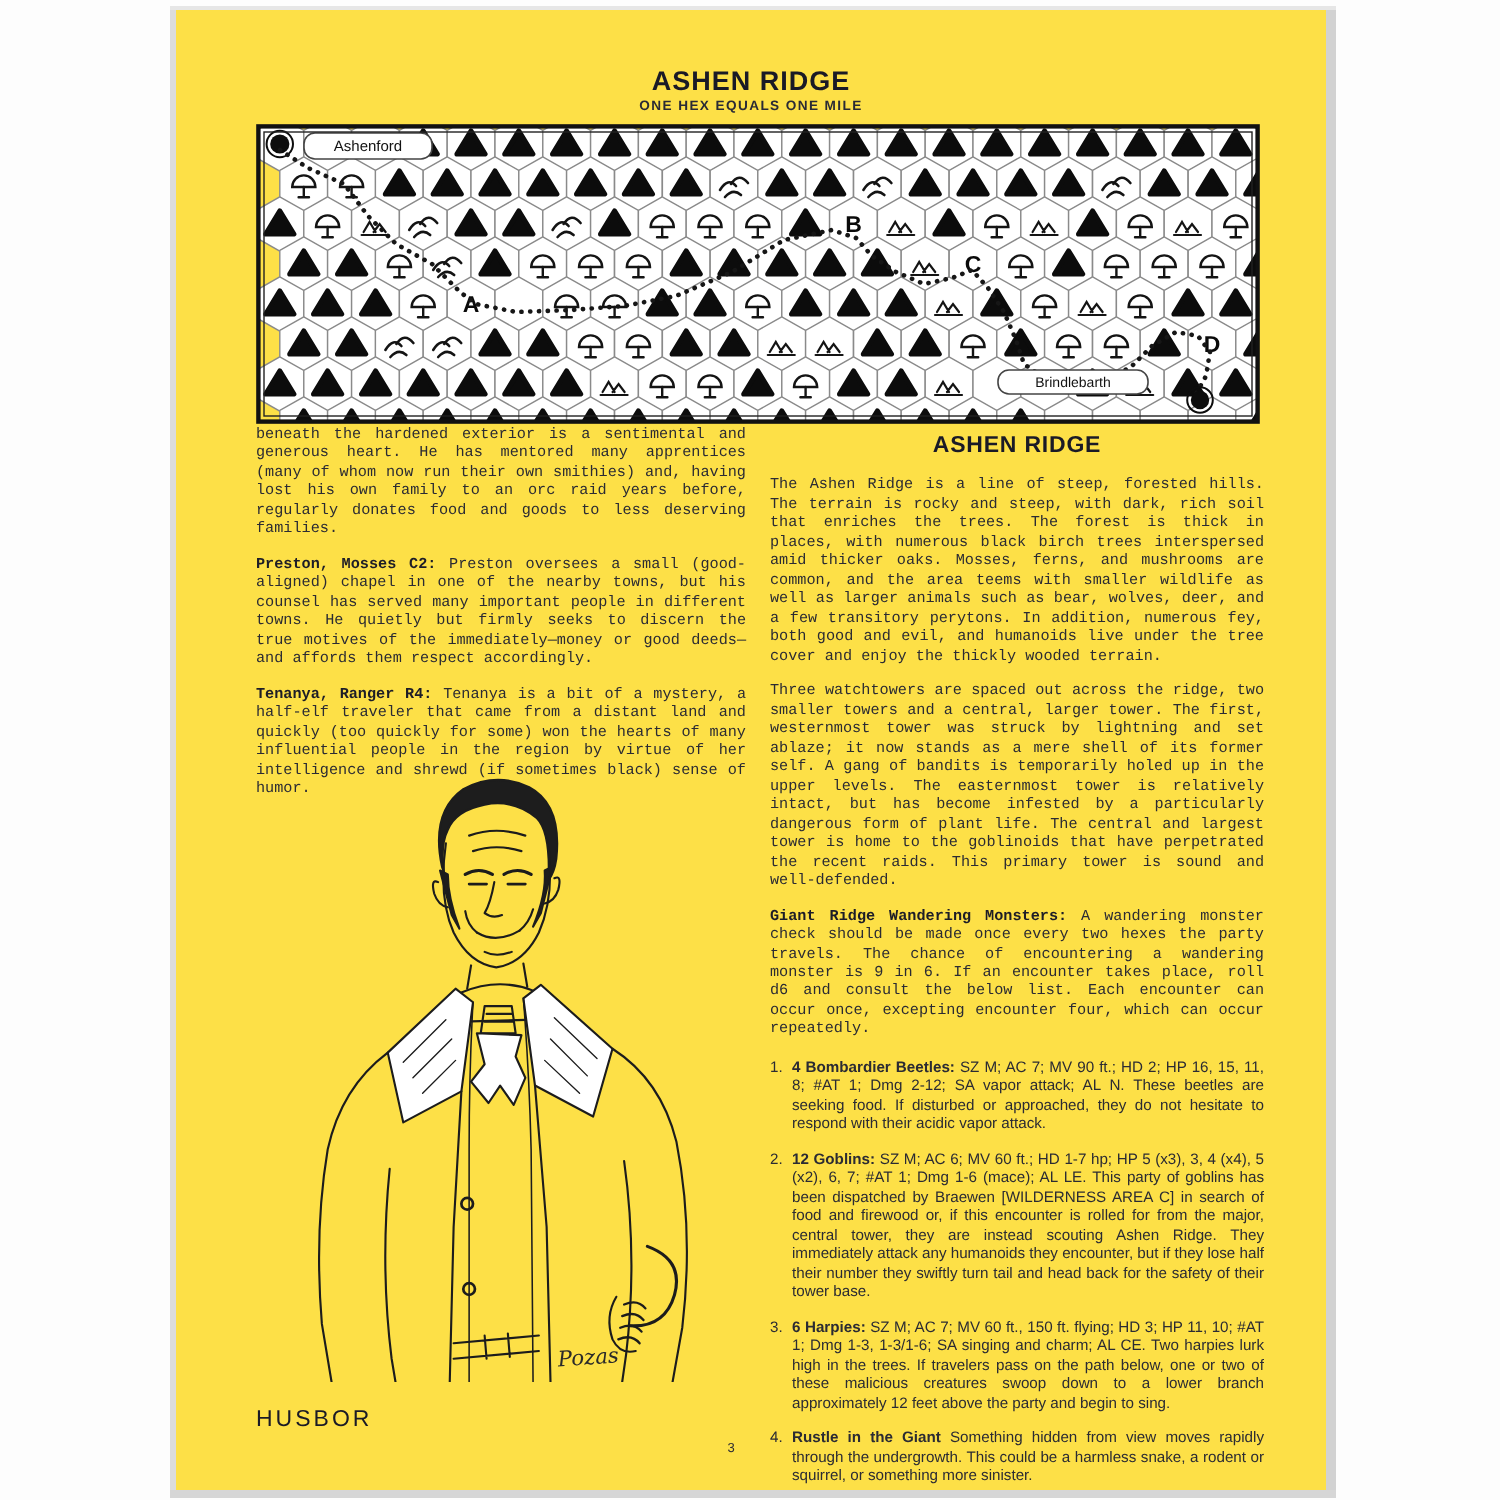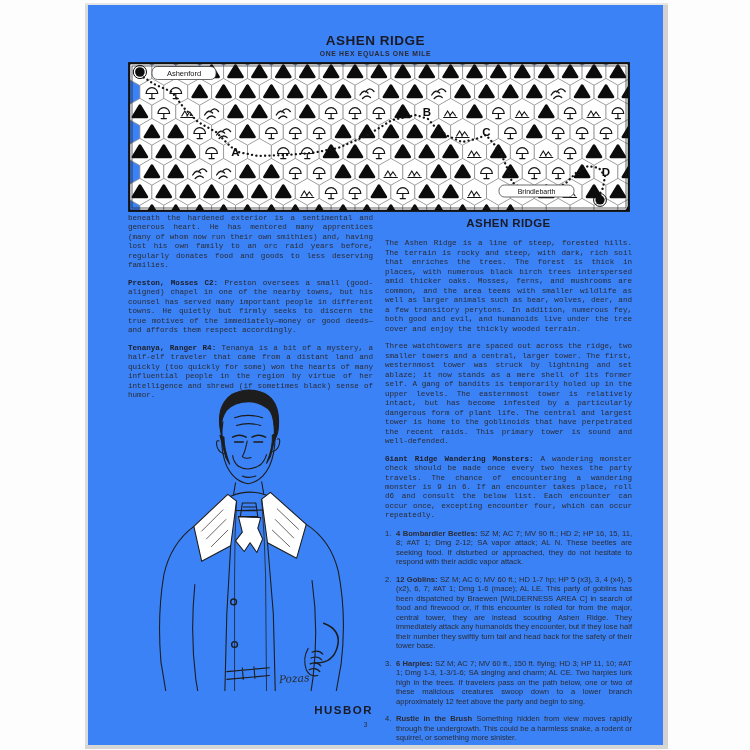--- a/index.html
+++ b/index.html
@@ -8,21 +8,21 @@
     background:#fdfdfd;
     font-family:"Liberation Sans",sans-serif;
     color:#26262e;
     overflow:hidden;
   }
   .edge{position:absolute;background:#d8d8d8;}
   #edge-left{left:85px;top:3px;width:3px;height:742px;background:#dcdcdc;}
   #edge-right{left:663px;top:3px;width:5px;height:742px;background:#d2d2d2;}
   #edge-top{left:85px;top:3px;width:583px;height:2px;background:#e6e6e6;}
   #edge-bottom{left:85px;top:745px;width:583px;height:4px;background:#d6d6d6;}
-  .page{position:absolute;left:88px;top:5px;width:575px;height:740px;background:#3b82f6;}
+  .page{position:absolute;left:88px;top:5px;width:575px;height:740px;background:#fde047;}
 
   .doc-title{
     position:absolute;top:28px;left:0;width:100%;text-align:center;
     font-weight:bold;font-size:13.5px;letter-spacing:.5px;color:#1a1a26;
   }
   .doc-subtitle{
     position:absolute;top:45px;left:0;width:100%;text-align:center;
     font-weight:bold;font-size:6.8px;letter-spacing:.7px;color:#2a2a35;
   }
   #hexmap{position:absolute;left:40px;top:57px;}
@@ -34,22 +34,22 @@
   .body-p b{color:#1d1d27;}
   .col-heading{
     font-weight:bold;font-size:11.5px;text-align:center;
     letter-spacing:.4px;color:#1a1a26;margin:2px 0 9px 0;
   }
   .enc{position:relative;padding-left:11px;margin:0 0 8px 0;}
   .enc .num{position:absolute;left:0;top:0;}
 
   #portrait{position:absolute;left:42px;top:376px;}
   .caption{
-    position:absolute;left:40px;top:699px;width:245px;text-align:right;
-    font-weight:bold;font-size:11.5px;letter-spacing:1.5px;color:#1a1a26;
+    position:absolute;left:40px;top:699px;width:245px;text-align:left;
+    font-weight:normal;font-size:11.5px;letter-spacing:1.5px;color:#1a1a26;
   }
   .page-num{
     position:absolute;left:0;top:716px;width:555px;text-align:center;
     font-size:6.5px;color:#2b2b33;
   }
 </style>
 </head>
 <body>
 
 <div id="edge-left" class="edge"></div>
@@ -781,21 +781,21 @@
     <div class="col-heading">ASHEN RIDGE</div>
     <div id="right-paras">
         <p class="body-p"><span>The Ashen Ridge is a line of steep, forested hills. The terrain is rocky and steep, with dark, rich soil that enriches the trees. The forest is thick in places, with numerous black birch trees interspersed amid thicker oaks. Mosses, ferns, and mushrooms are common, and the area teems with smaller wildlife as well as larger animals such as bear, wolves, deer, and a few transitory perytons. In addition, numerous fey, both good and evil, and humanoids live under the tree cover and enjoy the thickly wooded terrain.</span></p>
         <p class="body-p"><span>Three watchtowers are spaced out across the ridge, two smaller towers and a central, larger tower. The first, westernmost tower was struck by lightning and set ablaze; it now stands as a mere shell of its former self. A gang of bandits is temporarily holed up in the upper levels. The easternmost tower is relatively intact, but has become infested by a particularly dangerous form of plant life. The central and largest tower is home to the goblinoids that have perpetrated the recent raids. This primary tower is sound and well-defended.</span></p>
         <p class="body-p"><b>Giant Ridge Wandering Monsters: </b><span>A wandering monster check should be made once every two hexes the party travels. The chance of encountering a wandering monster is 9 in 6. If an encounter takes place, roll d6 and consult the below list. Each encounter can occur once, excepting encounter four, which can occur repeatedly.</span></p>
       </div>
     <div id="encounters">
         <div class="enc"><span class="num">1.</span><b>4 Bombardier Beetles: </b><span>SZ M; AC 7; MV 90 ft.; HD 2; HP 16, 15, 11, 8; #AT 1; Dmg 2-12; SA vapor attack; AL N. These beetles are seeking food. If disturbed or approached, they do not hesitate to respond with their acidic vapor attack.</span></div>
         <div class="enc"><span class="num">2.</span><b>12 Goblins: </b><span>SZ M; AC 6; MV 60 ft.; HD 1-7 hp; HP 5 (x3), 3, 4 (x4), 5 (x2), 6, 7; #AT 1; Dmg 1-6 (mace); AL LE. This party of goblins has been dispatched by Braewen [WILDERNESS AREA C] in search of food and firewood or, if this encounter is rolled for from the major, central tower, they are instead scouting Ashen Ridge. They immediately attack any humanoids they encounter, but if they lose half their number they swiftly turn tail and head back for the safety of their tower base.</span></div>
         <div class="enc"><span class="num">3.</span><b>6 Harpies: </b><span>SZ M; AC 7; MV 60 ft., 150 ft. flying; HD 3; HP 11, 10; #AT 1; Dmg 1-3, 1-3/1-6; SA singing and charm; AL CE. Two harpies lurk high in the trees. If travelers pass on the path below, one or two of these malicious creatures swoop down to a lower branch approximately 12 feet above the party and begin to sing.</span></div>
-        <div class="enc"><span class="num">4.</span><b>Rustle in the Brush </b><span>Something hidden from view moves rapidly through the undergrowth. This could be a harmless snake, a rodent or squirrel, or something more sinister.</span></div>
+        <div class="enc"><span class="num">4.</span><b>Rustle in the Giant </b><span>Something hidden from view moves rapidly through the undergrowth. This could be a harmless snake, a rodent or squirrel, or something more sinister.</span></div>
         <div class="enc"><span class="num">5.</span><b>Mosses Weasel: </b><span>SZ M; MV 150 ft.; AC 6; HD 3+3; HP 16; #AT 1; Dmg</span></div>
       </div>
   </div>
 
   <svg id="portrait" width="244" height="310" viewBox="0 0 244 320">
     <g fill="none" stroke="#1c1c1c" stroke-width="1.1" stroke-linecap="round" stroke-linejoin="round">
 
       <path d="M 90 54 Q 84 26 101 14 Q 118 5 135 13 Q 152 22 149 50 Q 148 57 145 61 Q 146 36 139 29 Q 127 19 112 22 Q 97 25 93 35 Q 89 43 91 57 Z" fill="#1d1d1d" stroke="#1d1d1d"></path>
       <path d="M 89 56 L 95 79 L 99 86 Q 93 70 93 58 Z" fill="#1d1d1d" stroke="#1d1d1d"></path>
       <path d="M 147 54 L 141 78 L 137 85 Q 144 68 143 56 Z" fill="#1d1d1d" stroke="#1d1d1d"></path>

